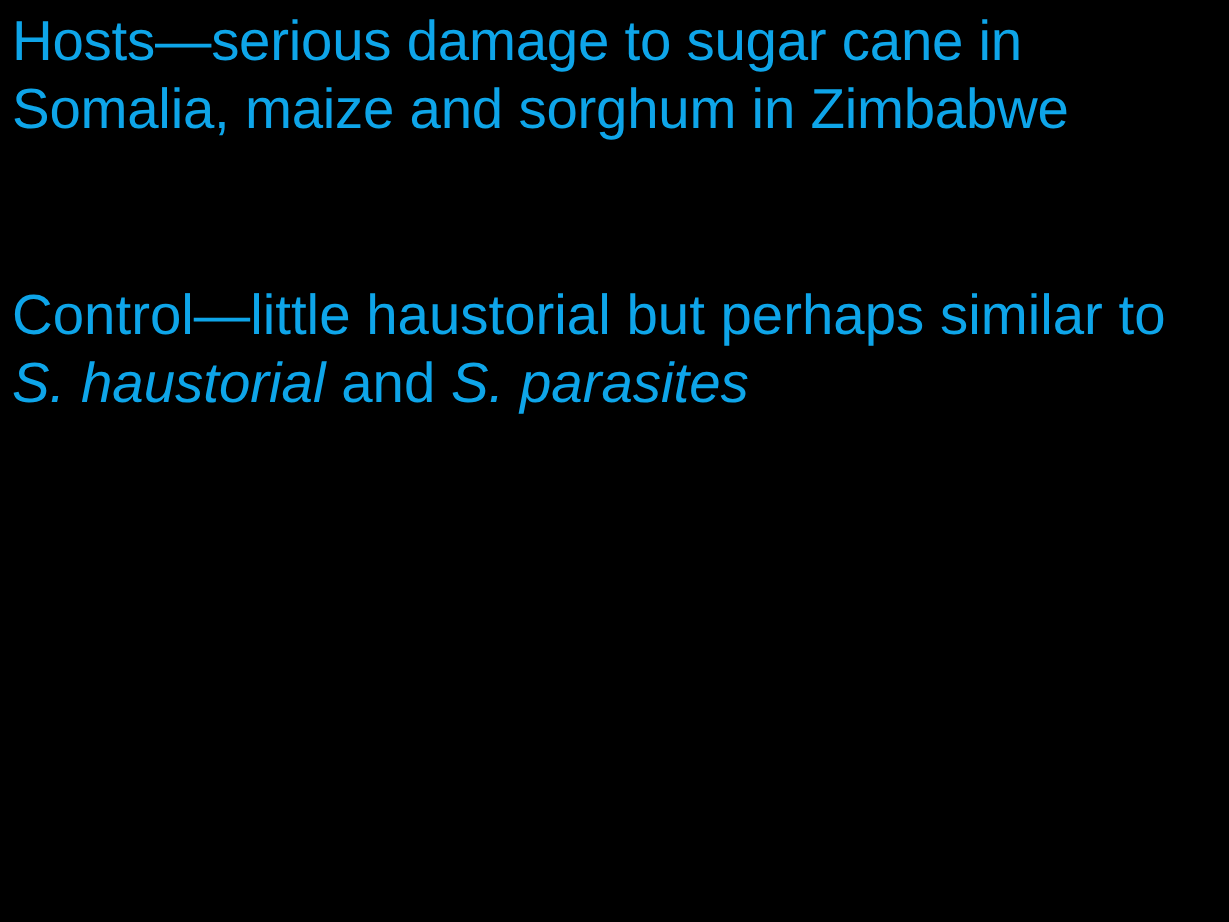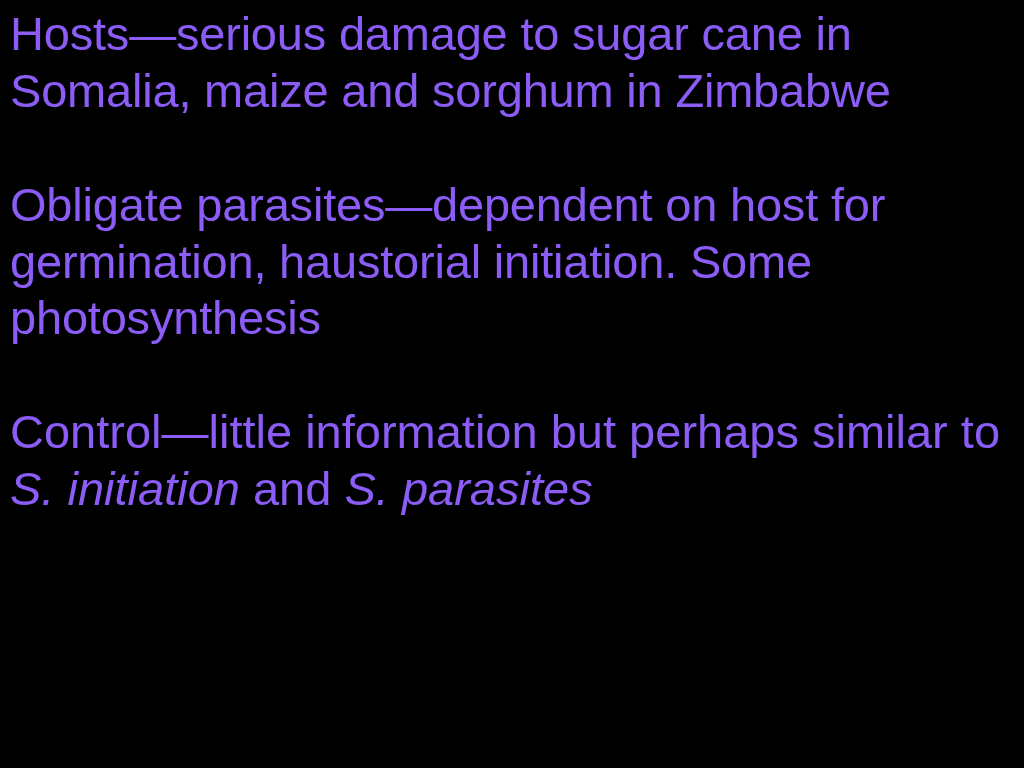--- a/index.html
+++ b/index.html
@@ -10,21 +10,21 @@
   body {
     width: 1024px;
     height: 768px;
     overflow: hidden;
     font-family: "Liberation Sans", sans-serif;
   }
   .slide {
     width: 1024px;
     height: 768px;
     background: #000000;
-    color: #8b5cf6;
+    color: #0ea5e9;
     box-sizing: border-box;
     padding: 6px 4px 0 10px;
     position: relative;
   }
   .para {
     font-size: 47px;
     line-height: 1.21;
     font-weight: 400;
     letter-spacing: -0.2px;
     white-space: pre-wrap;
@@ -45,19 +45,18 @@
 </style>
 </head>
 <body>
 
 <div class="slide">
 
   <div class="para">Hosts—serious damage to sugar cane in Somalia, maize and sorghum in Zimbabwe</div>
 
   <div class="blank"></div>
 
-  <div class="para">Obligate parasites—dependent on host for germination, haustorial initiation. Some photosynthesis</div>
 
   <div class="blank"></div>
 
-  <div class="last-line"><span>Control—little information but perhaps similar to </span><span class="ital">S. initiation</span><span> and </span><span class="ital">S. parasites</span></div>
+  <div class="last-line"><span>Control—little haustorial but perhaps similar to </span><span class="ital">S. haustorial</span><span> and </span><span class="ital">S. parasites</span></div>
 
 </div>
 
 </body></html>

